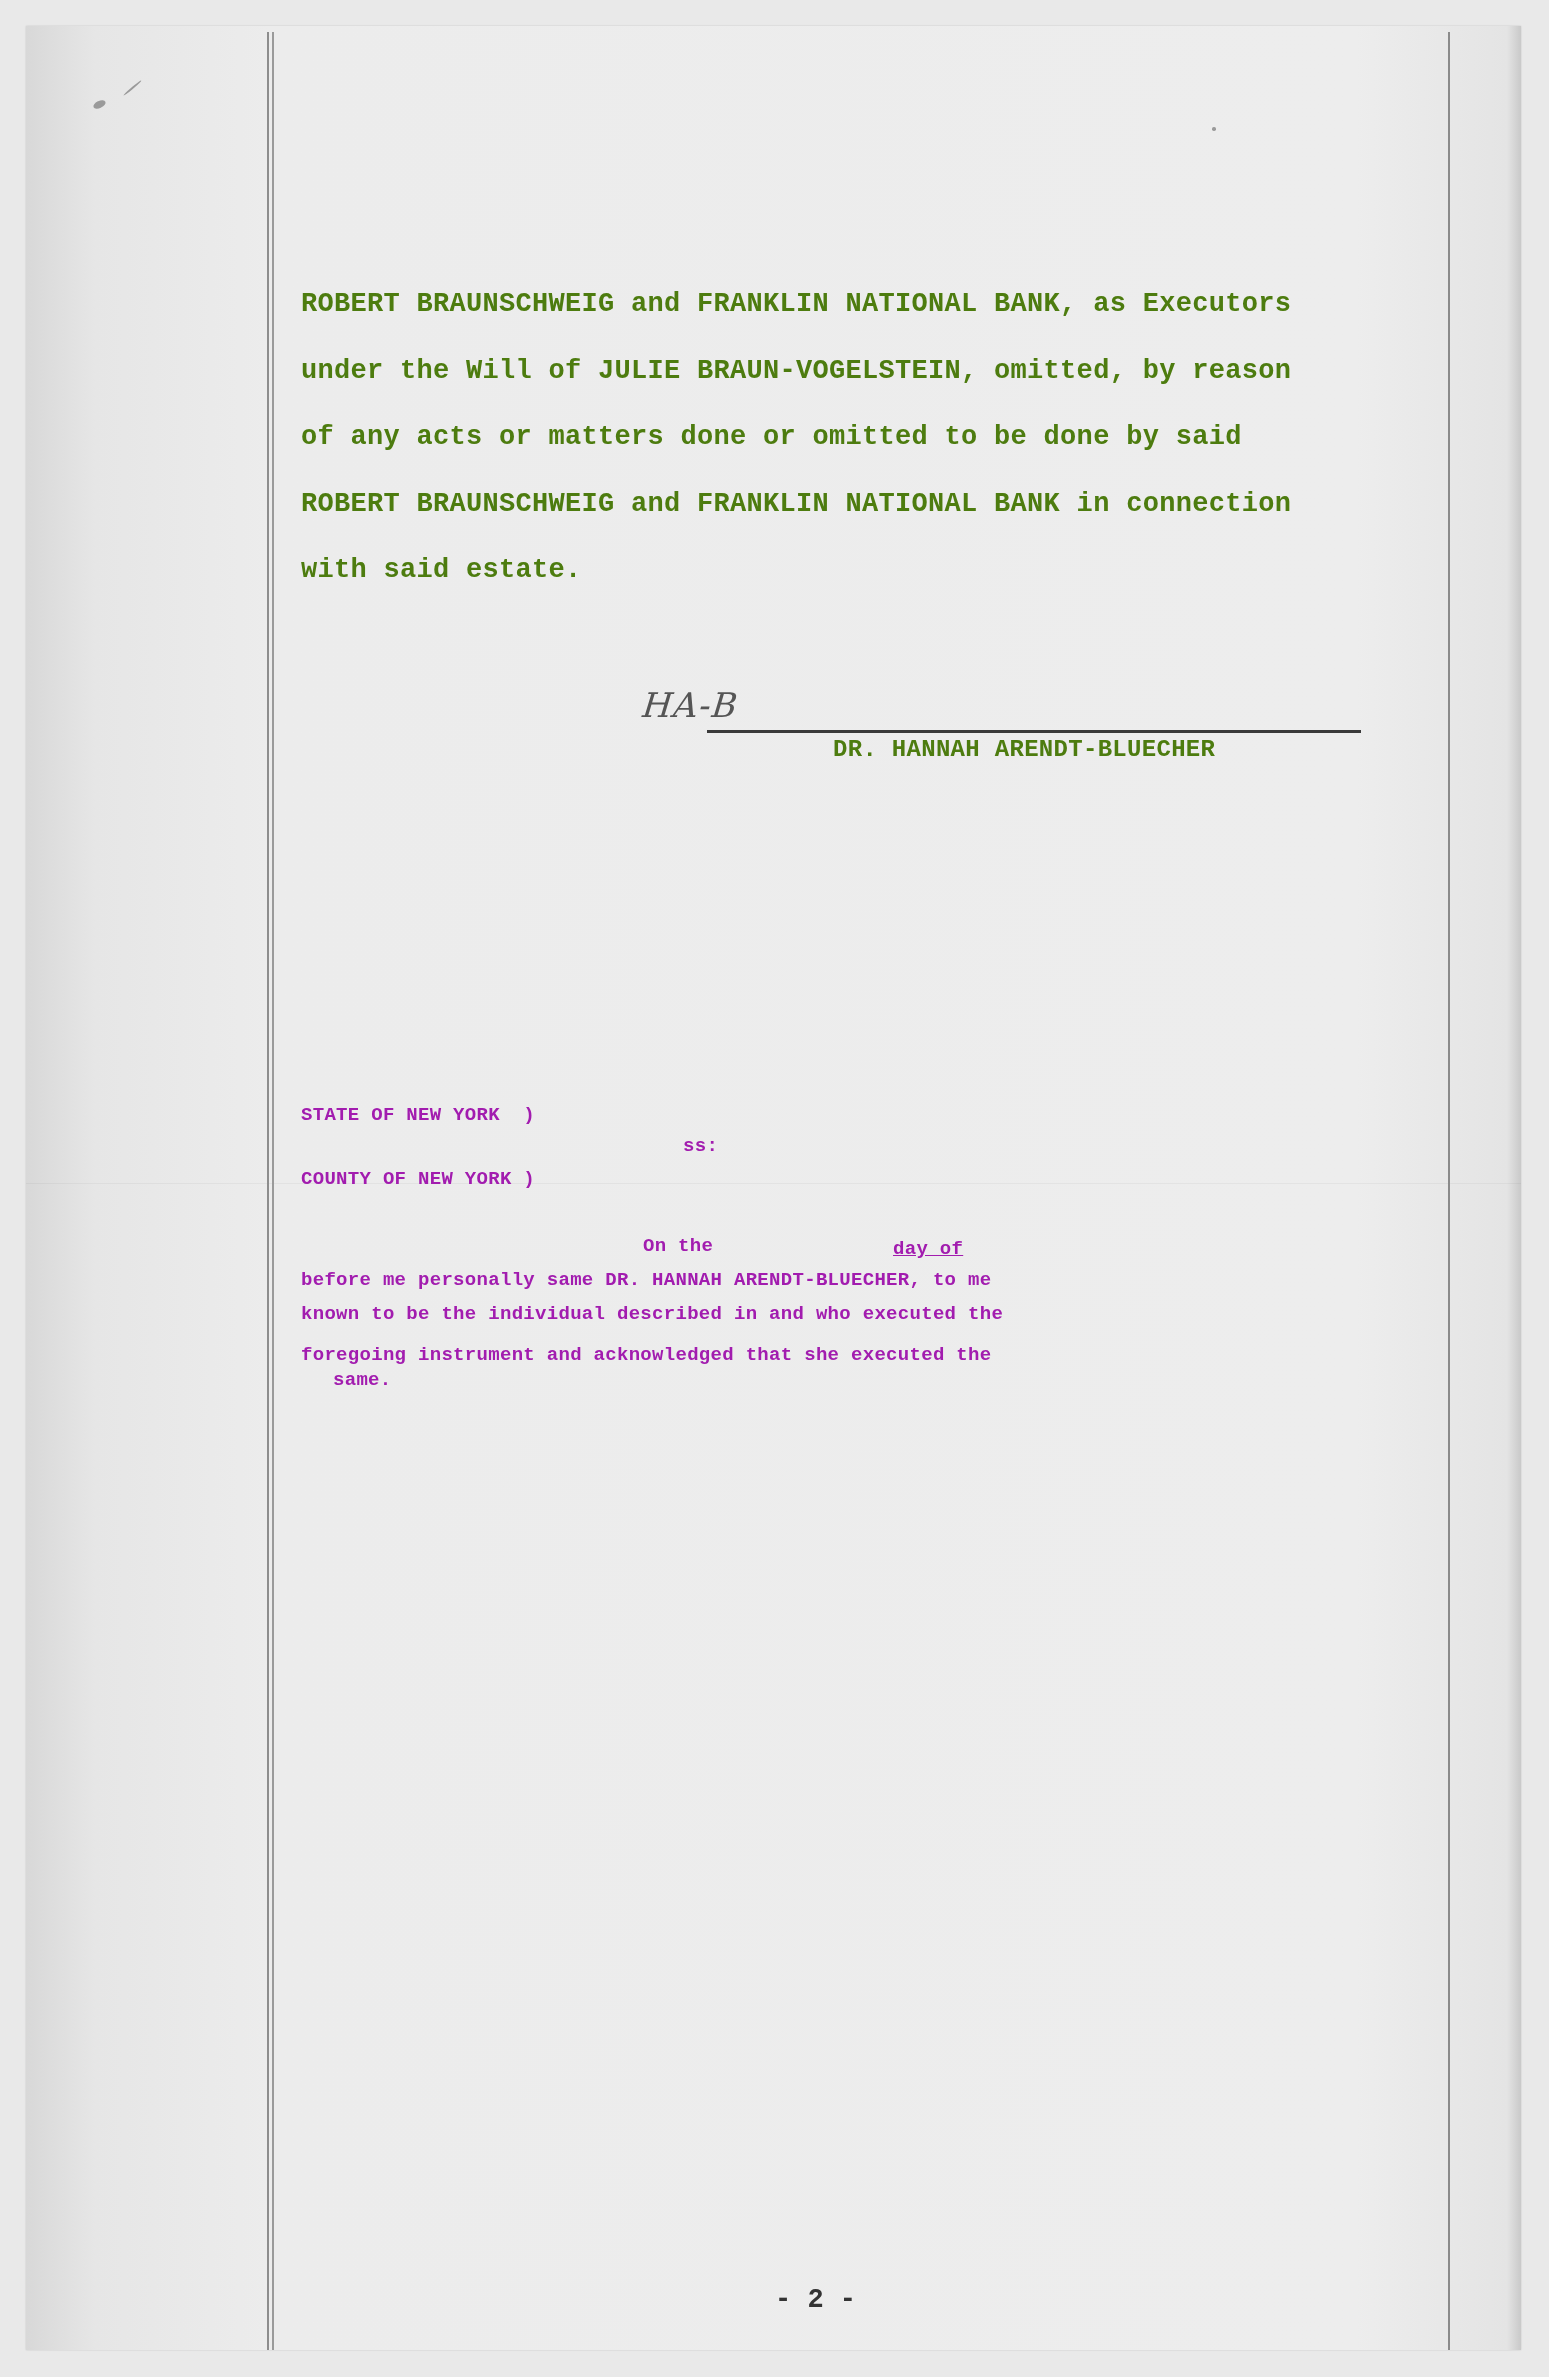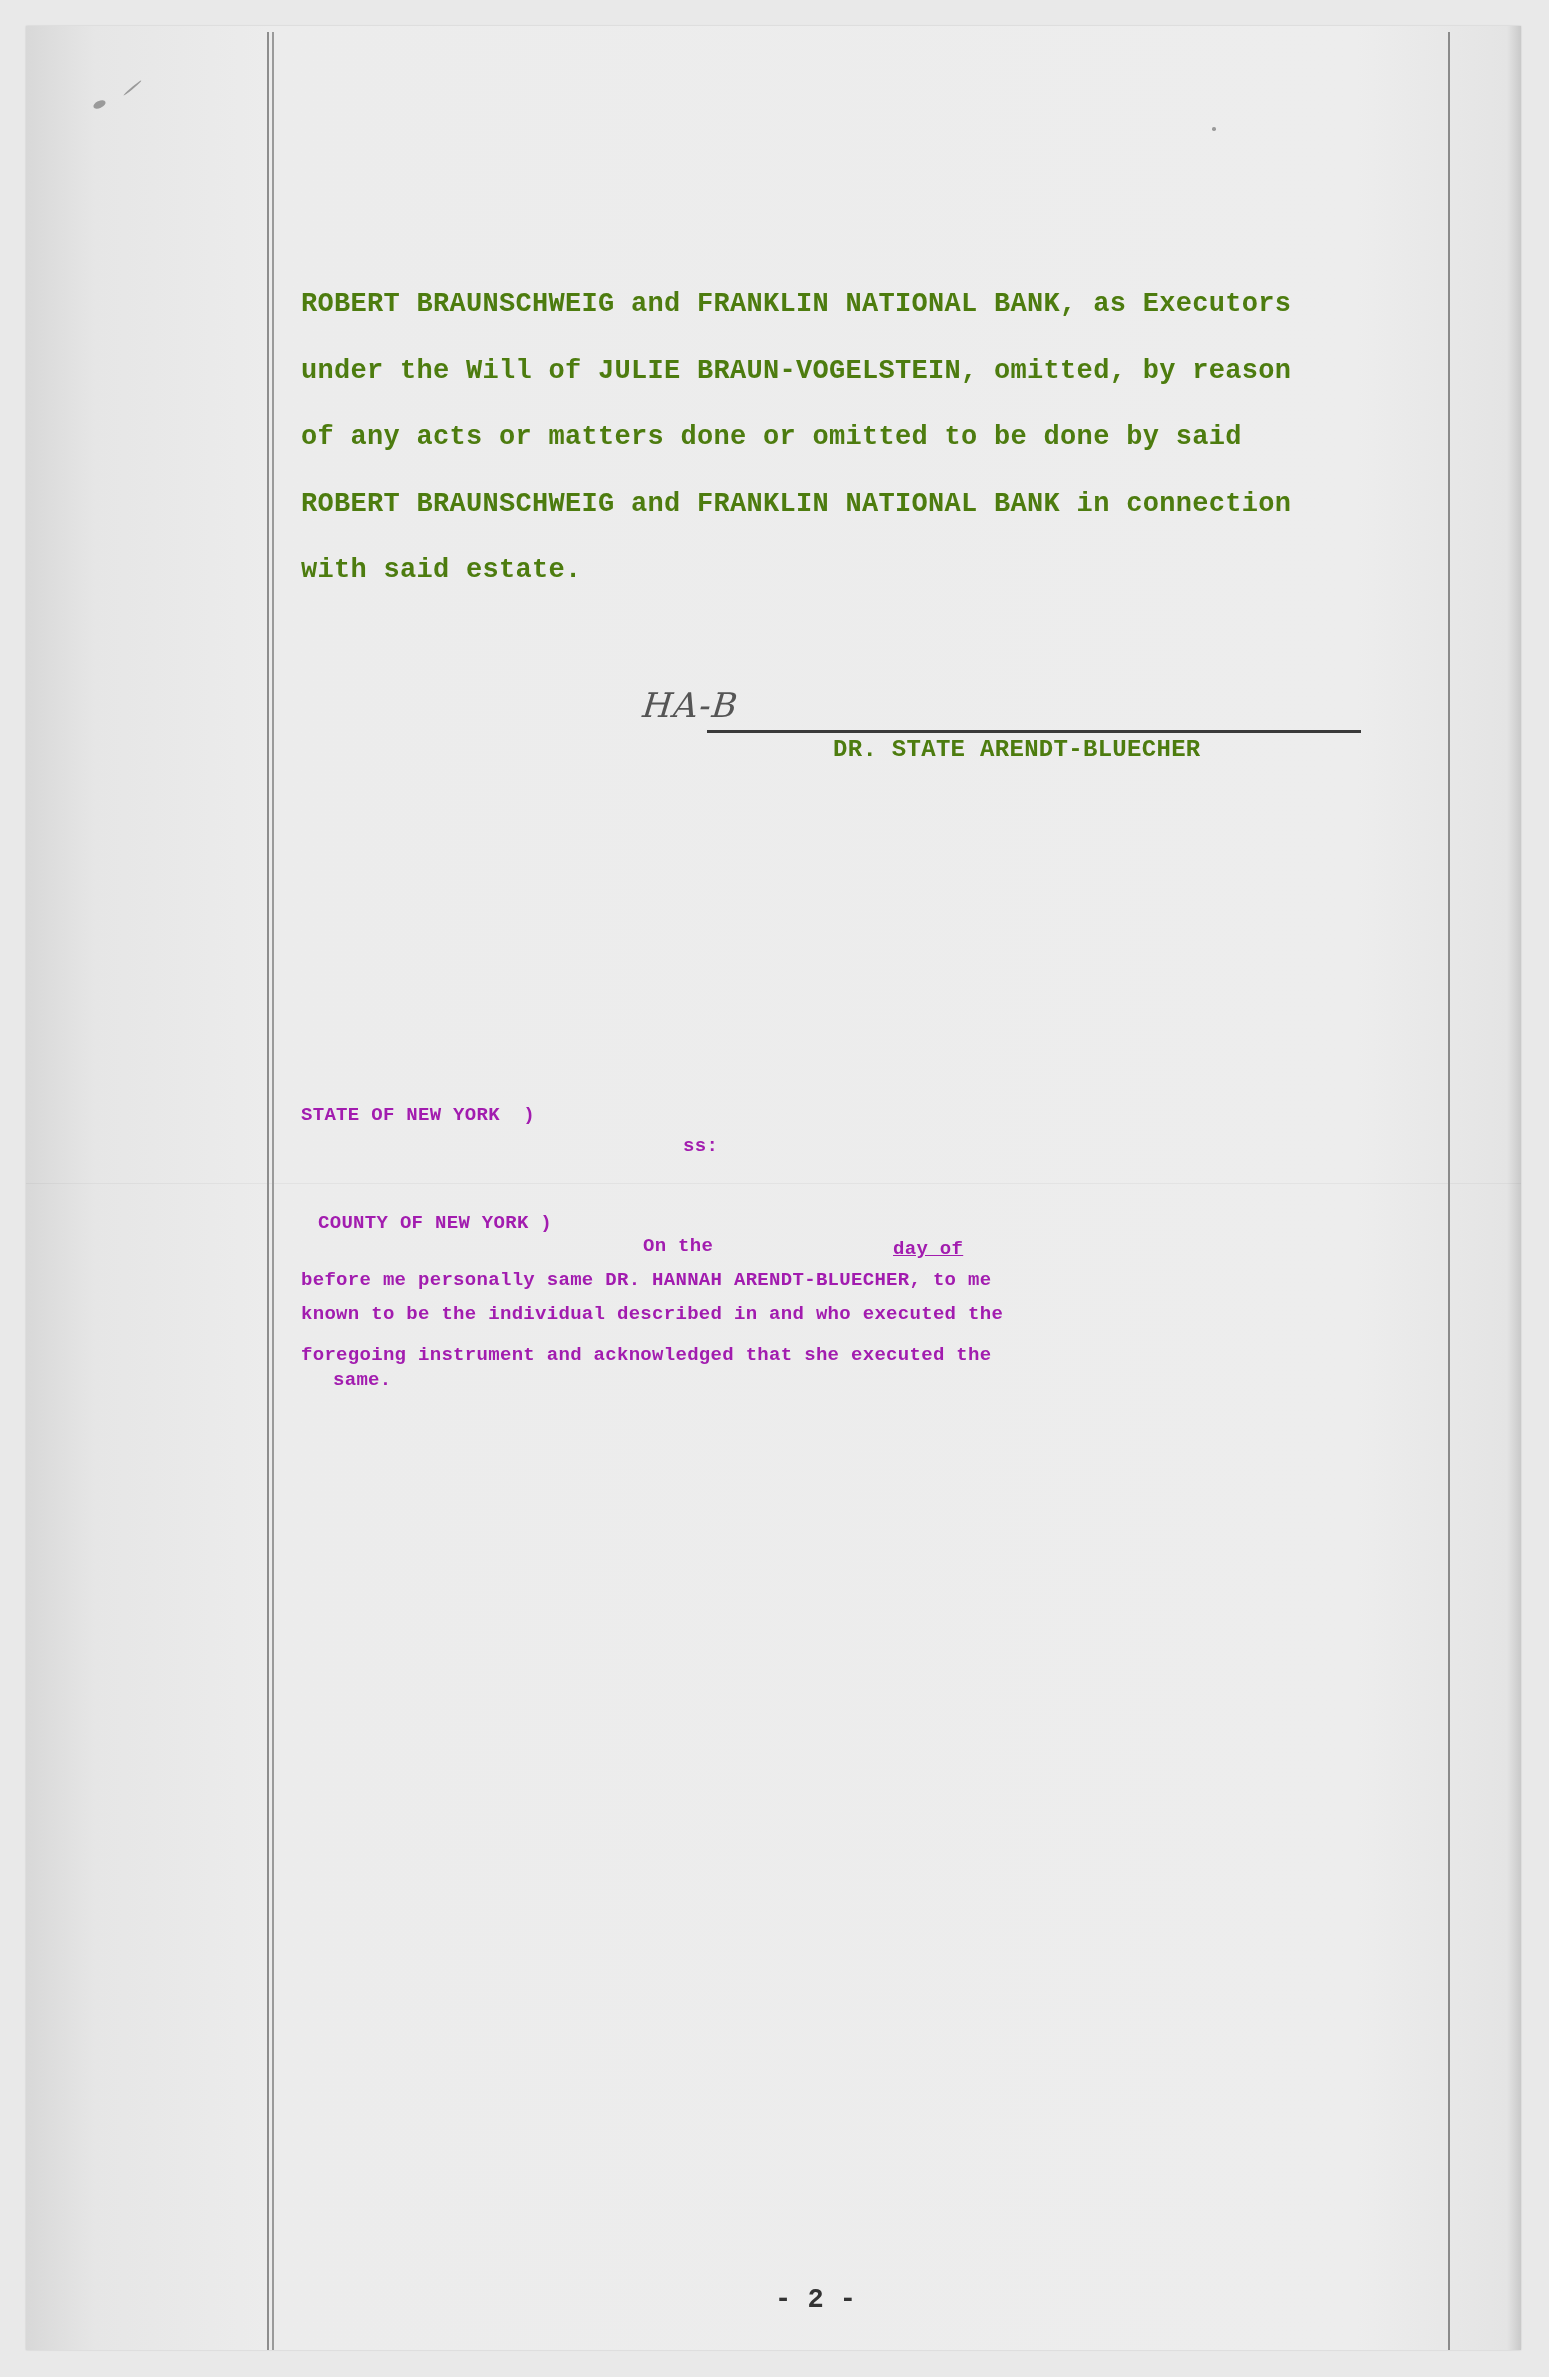--- a/index.html
+++ b/index.html
@@ -66,27 +66,27 @@
   <div class="line body-line" style="top:289px;">ROBERT BRAUNSCHWEIG and FRANKLIN NATIONAL BANK, as Executors</div>
   <div class="line body-line" style="top:356px;">under the Will of JULIE BRAUN-VOGELSTEIN, omitted, by reason</div>
   <div class="line body-line" style="top:422px;">of any acts or matters done or omitted to be done by said</div>
   <div class="line body-line" style="top:489px;">ROBERT BRAUNSCHWEIG and FRANKLIN NATIONAL BANK in connection</div>
   <div class="line body-line" style="top:555px;">with said estate.</div>
 </div>
 
 <div>
   <div class="handwriting">HA-B</div>
   <div class="sig-rule"></div>
-  <div class="line" style="left:833px;top:736px;font-size:24px;">DR. STATE ARENDT-BLUECHER</div>
+  <div class="line" style="left:833px;top:736px;font-size:24px;">DR. HANNAH ARENDT-BLUECHER</div>
 </div>
 
 <div>
   <div class="line single" style="left:301px;top:1104px;">STATE OF NEW YORK  )</div>
   <div class="line single" style="left:683px;top:1135px;">ss:</div>
-  <div class="line single" style="left:318px;top:1168px;margin-top:44px;">COUNTY OF NEW YORK )</div>
+  <div class="line single" style="left:301px;top:1168px;">COUNTY OF NEW YORK )</div>
 </div>
 
 <div>
   <div class="line single" style="left:643px;top:1235px;">On the</div>
   <div class="line single" style="left:893px;top:1238px;text-decoration:underline;">day of</div>
   <div class="line single" style="left:301px;top:1269px;">before me personally same DR. HANNAH ARENDT-BLUECHER, to me</div>
   <div class="line single" style="left:301px;top:1303px;">known to be the individual described in and who executed the</div>
   <div class="line single" style="left:301px;top:1336px;margin-top:8px;">foregoing instrument and acknowledged that she executed the</div>
   <div class="line single" style="left:301px;top:1369px;margin-left:32px;">same.</div>
 </div>

